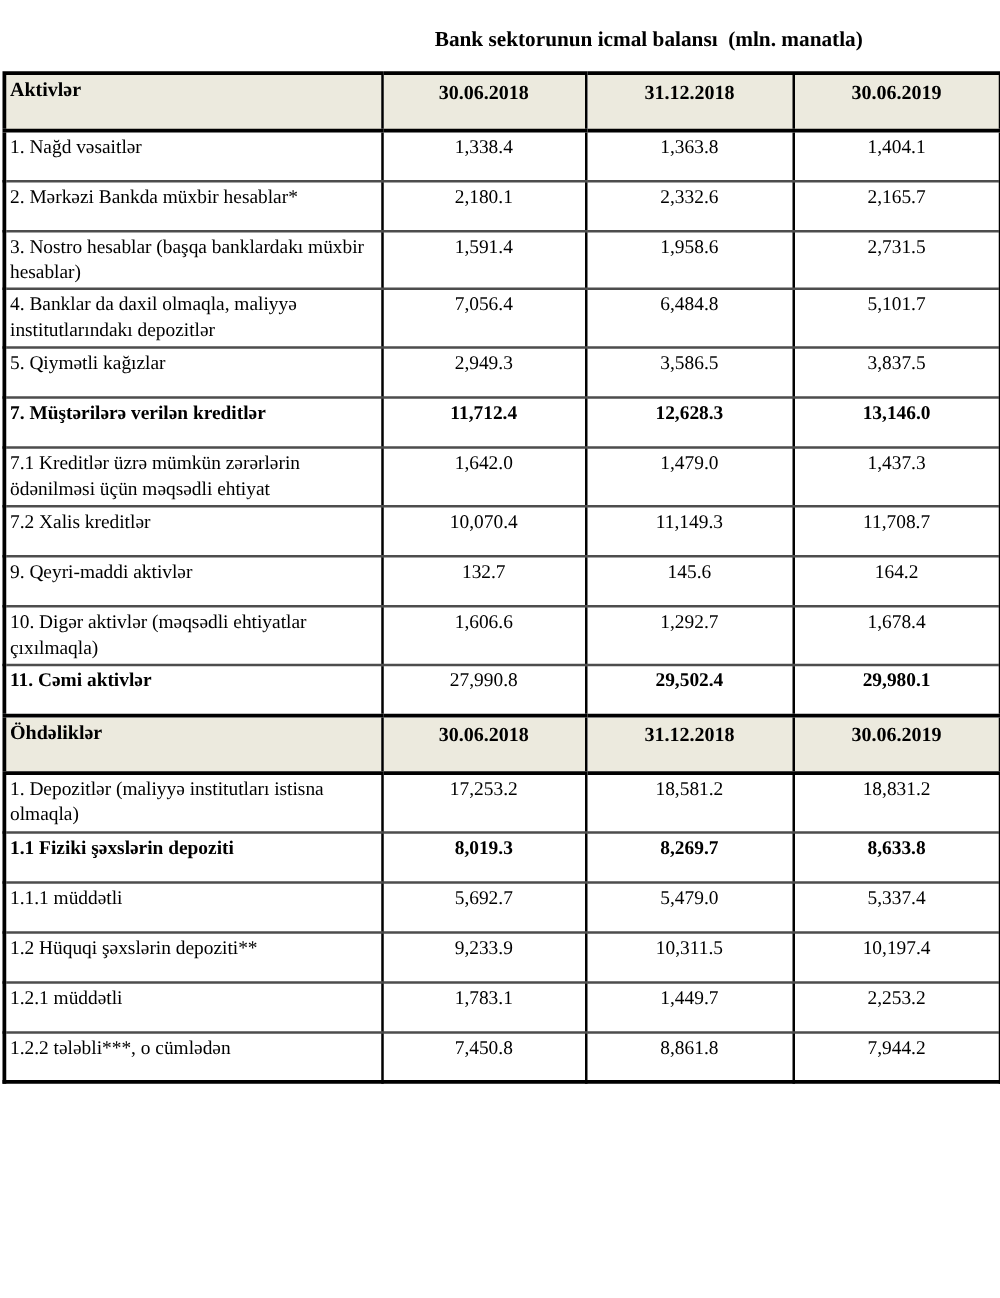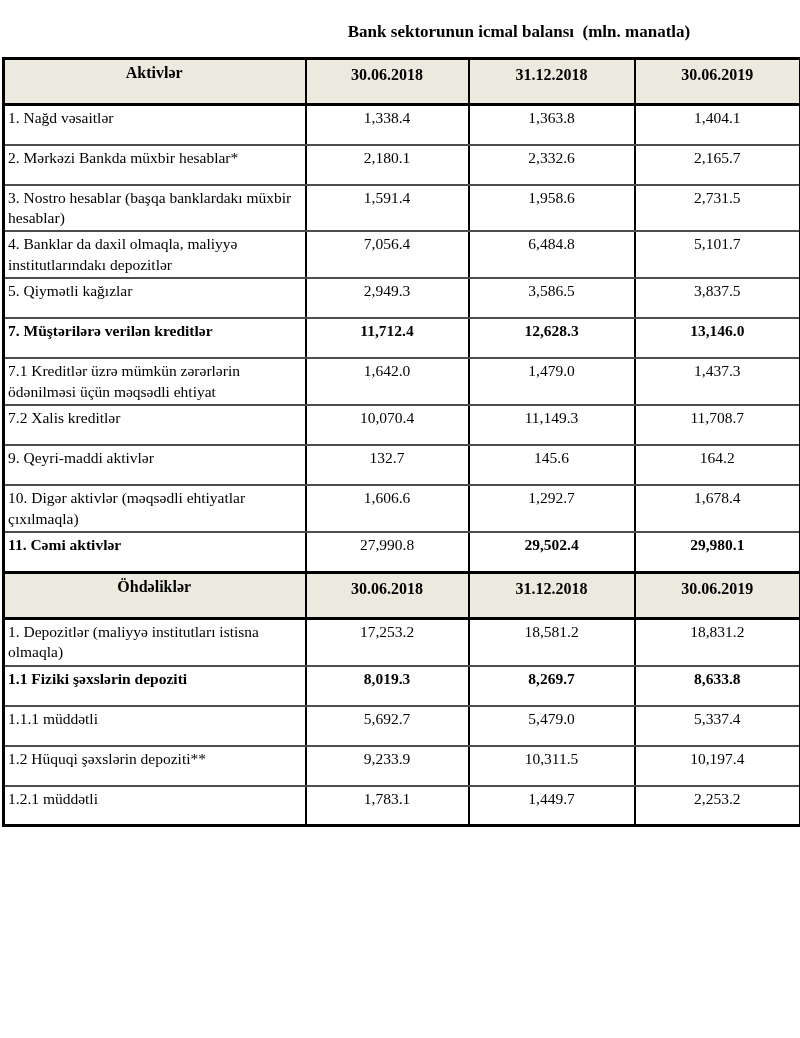--- a/index.html
+++ b/index.html
@@ -40,21 +40,20 @@
   }
   td.label-cell { text-align: left; padding: 2px 4px 2px 3px; }
   td.num-cell   { text-align: center; padding-top: 2px; }
   tr.section-header td {
     background: var(--header-bg);
     border-top: 3px solid #000;
     border-bottom: 3px solid #000;
     font-weight: bold;
     font-size: 16px;
     height: 46px;
-    text-align: center;
   }
   tr.section-header td.num-cell { padding-top: 4px; }
   .b { font-weight: bold; }
 </style>
 </head>
 <body>
 
 <div class="title">Bank sektorunun icmal balansı  (mln. manatla)</div>
 
 <table class="balance">
@@ -166,14 +165,20 @@
         <td class="num-cell">9,233.9</td>
         <td class="num-cell">10,311.5</td>
         <td class="num-cell">10,197.4</td>
       </tr>
       <tr>
         <td class="label-cell">1.2.1 müddətli</td>
         <td class="num-cell">1,783.1</td>
         <td class="num-cell">1,449.7</td>
         <td class="num-cell">2,253.2</td>
       </tr>
+      <tr>
+        <td class="label-cell">1.2.2 tələbli***, o cümlədən</td>
+        <td class="num-cell">7,450.8</td>
+        <td class="num-cell">8,861.8</td>
+        <td class="num-cell">7,944.2</td>
+      </tr>
     </tbody>
 </table>
 
 </body></html>

